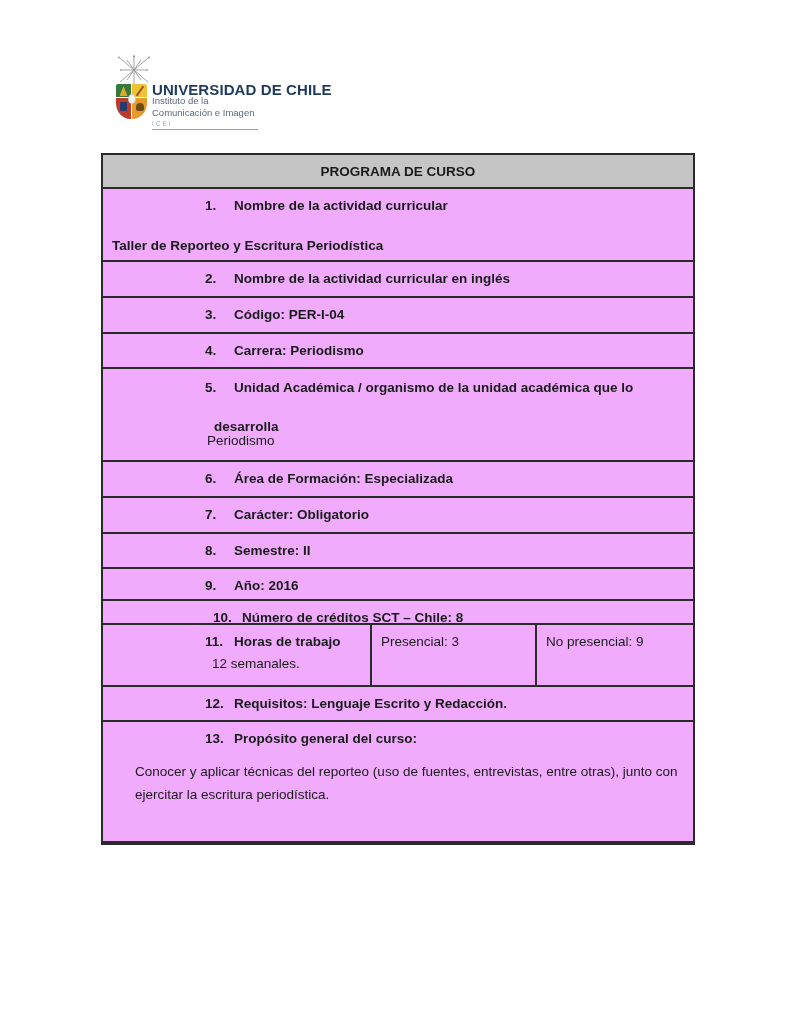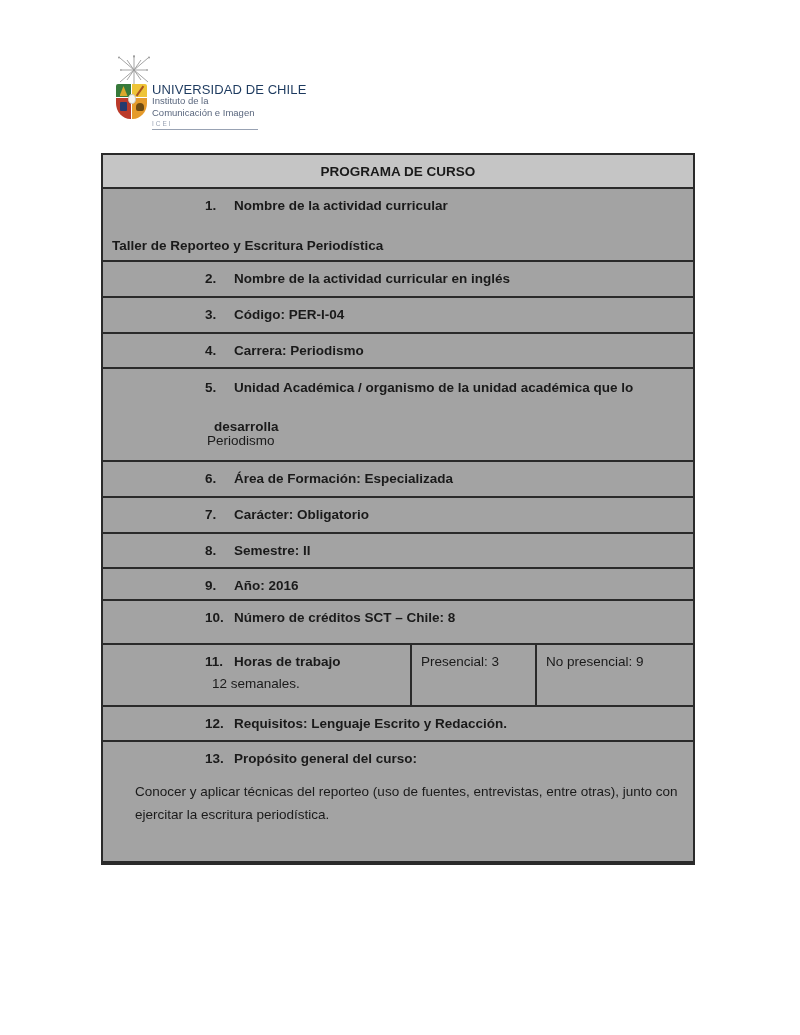--- a/index.html
+++ b/index.html
@@ -27,68 +27,68 @@
   .q-br { background:var(--shield-orange,#e59b2c); }
   .q-tr::after { content:""; display:block; width:2px; height:12px; background:#a8521f; transform:rotate(35deg); margin:1px auto; }
   .q-bl::after { content:""; display:block; width:7px; height:9px; background:#263a6e; margin:4px auto; border-radius:1px; }
   .q-br::after { content:""; display:block; width:8px; height:8px; background:#6d4a12; margin:5px auto 0; border-radius:50% 50% 2px 2px; }
   .q-tl::after { content:""; display:block; width:8px; height:10px; background:#daa92c; margin:2px auto; clip-path:polygon(50% 0,100% 100%,0 100%); }
   .shield-oval {
     position:absolute; left:12px; top:10px; width:8px; height:10px;
     background:#f4f4f0; border-radius:50%; border:1px solid #c9c9c0; box-sizing:border-box;
   }
   .logo-textblock { position:absolute; left:152px; top:84px; width:110px; }
-  .logo-uni { font-size:13px; font-weight:normal; color:var(--logo-navy,#1d3a5f); letter-spacing:0.1px; line-height:11px; white-space:nowrap; }
+  .logo-uni { font-size:15px; font-weight:bold; color:var(--logo-navy,#1d3a5f); letter-spacing:0.1px; line-height:11px; white-space:nowrap; }
   .logo-inst { font-size:9.5px; color:var(--logo-gray-blue,#5a677e); line-height:11.5px; white-space:nowrap; }
   .logo-acr { font-size:6.5px; color:var(--logo-light,#98a2b3); letter-spacing:2px; margin-top:2px; line-height:7px; }
   .logo-rule { width:106px; border-bottom:1px solid var(--logo-light,#98a2b3); margin-top:2px; }
 
   
   .doc-table {
     position:absolute; left:101px; top:153px; width:594px;
     border:2px solid var(--table-border,#2a2a2a);
-    box-sizing:border-box; background:#a3a3a3;
+    box-sizing:border-box; background:#f0abfc;
     font-size:13.5px; line-height:21px;
   }
   .t-header {
     box-sizing:border-box; height:34px; padding-top:6px;
     background:var(--header-bg,#c5c5c5);
     border-bottom:2px solid var(--table-border,#2a2a2a);
     text-align:center; font-weight:bold;
   }
   .t-row {
     position:relative; box-sizing:border-box;
     border-bottom:2px solid var(--table-border,#2a2a2a);
     overflow:hidden;
   }
   .t-row.last { border-bottom:none; }
   .r1 { height:73px; } .r2 { height:36px; } .r3 { height:36px; } .r4 { height:35px; }
   .r5 { height:93px; } .r6 { height:36px; } .r7 { height:36px; } .r8 { height:35px; }
-  .r9 { height:32px; } .r10 { height:44px; } .r11 { height:62px; } .r12 { height:35px; }
+  .r9 { height:32px; } .r10 { height:24px;padding-left:8px; } .r11 { height:62px; } .r12 { height:35px; }
   .r13 { height:121px; } .r14 { height:71px; }
 
   .num-line { position:relative; padding:6px 8px 0 131px; font-weight:bold; white-space:nowrap; }
   .num { position:absolute; left:102px; top:6px; font-weight:bold; }
   .val { font-weight:bold; }
 
   .course-title { position:absolute; left:9px; top:46px; font-weight:bold; white-space:nowrap; }
 
   .r5 .num-line { padding-top:8px; }
   .r5 .num { top:8px; }
   .lbl2 { position:absolute; left:111px; top:47px; font-weight:bold; }
   .r5-value { position:absolute; left:104px; top:61px; font-weight:normal; }
 
   .r11-c1 { position:absolute; left:0; top:0; bottom:0; width:303px; }
   .r11-sub { position:absolute; left:109px; top:28px; font-weight:normal; }
   .r11-c2, .r11-c3 {
     position:absolute; top:0; bottom:0; box-sizing:border-box;
     border-left:2px solid var(--table-border,#2a2a2a);
     padding:6px 0 0 9px; font-weight:normal;
   }
-  .r11-c2 { left:267px; width:165px;margin-left:40px; }
+  .r11-c2 { left:267px; width:165px; }
   .r11-c3 { left:432px; right:0; }
 
   .para { position:absolute; left:32px; top:38px; width:556px; font-weight:normal; line-height:23px; }
 
   .ambito-line { position:absolute; left:48px; top:40px; white-space:nowrap; }
   .ambito-lbl { font-style:italic; }
   .ambito-val { margin-left:9px; font-weight:normal; }
 </style>
 </head>
 <body>

